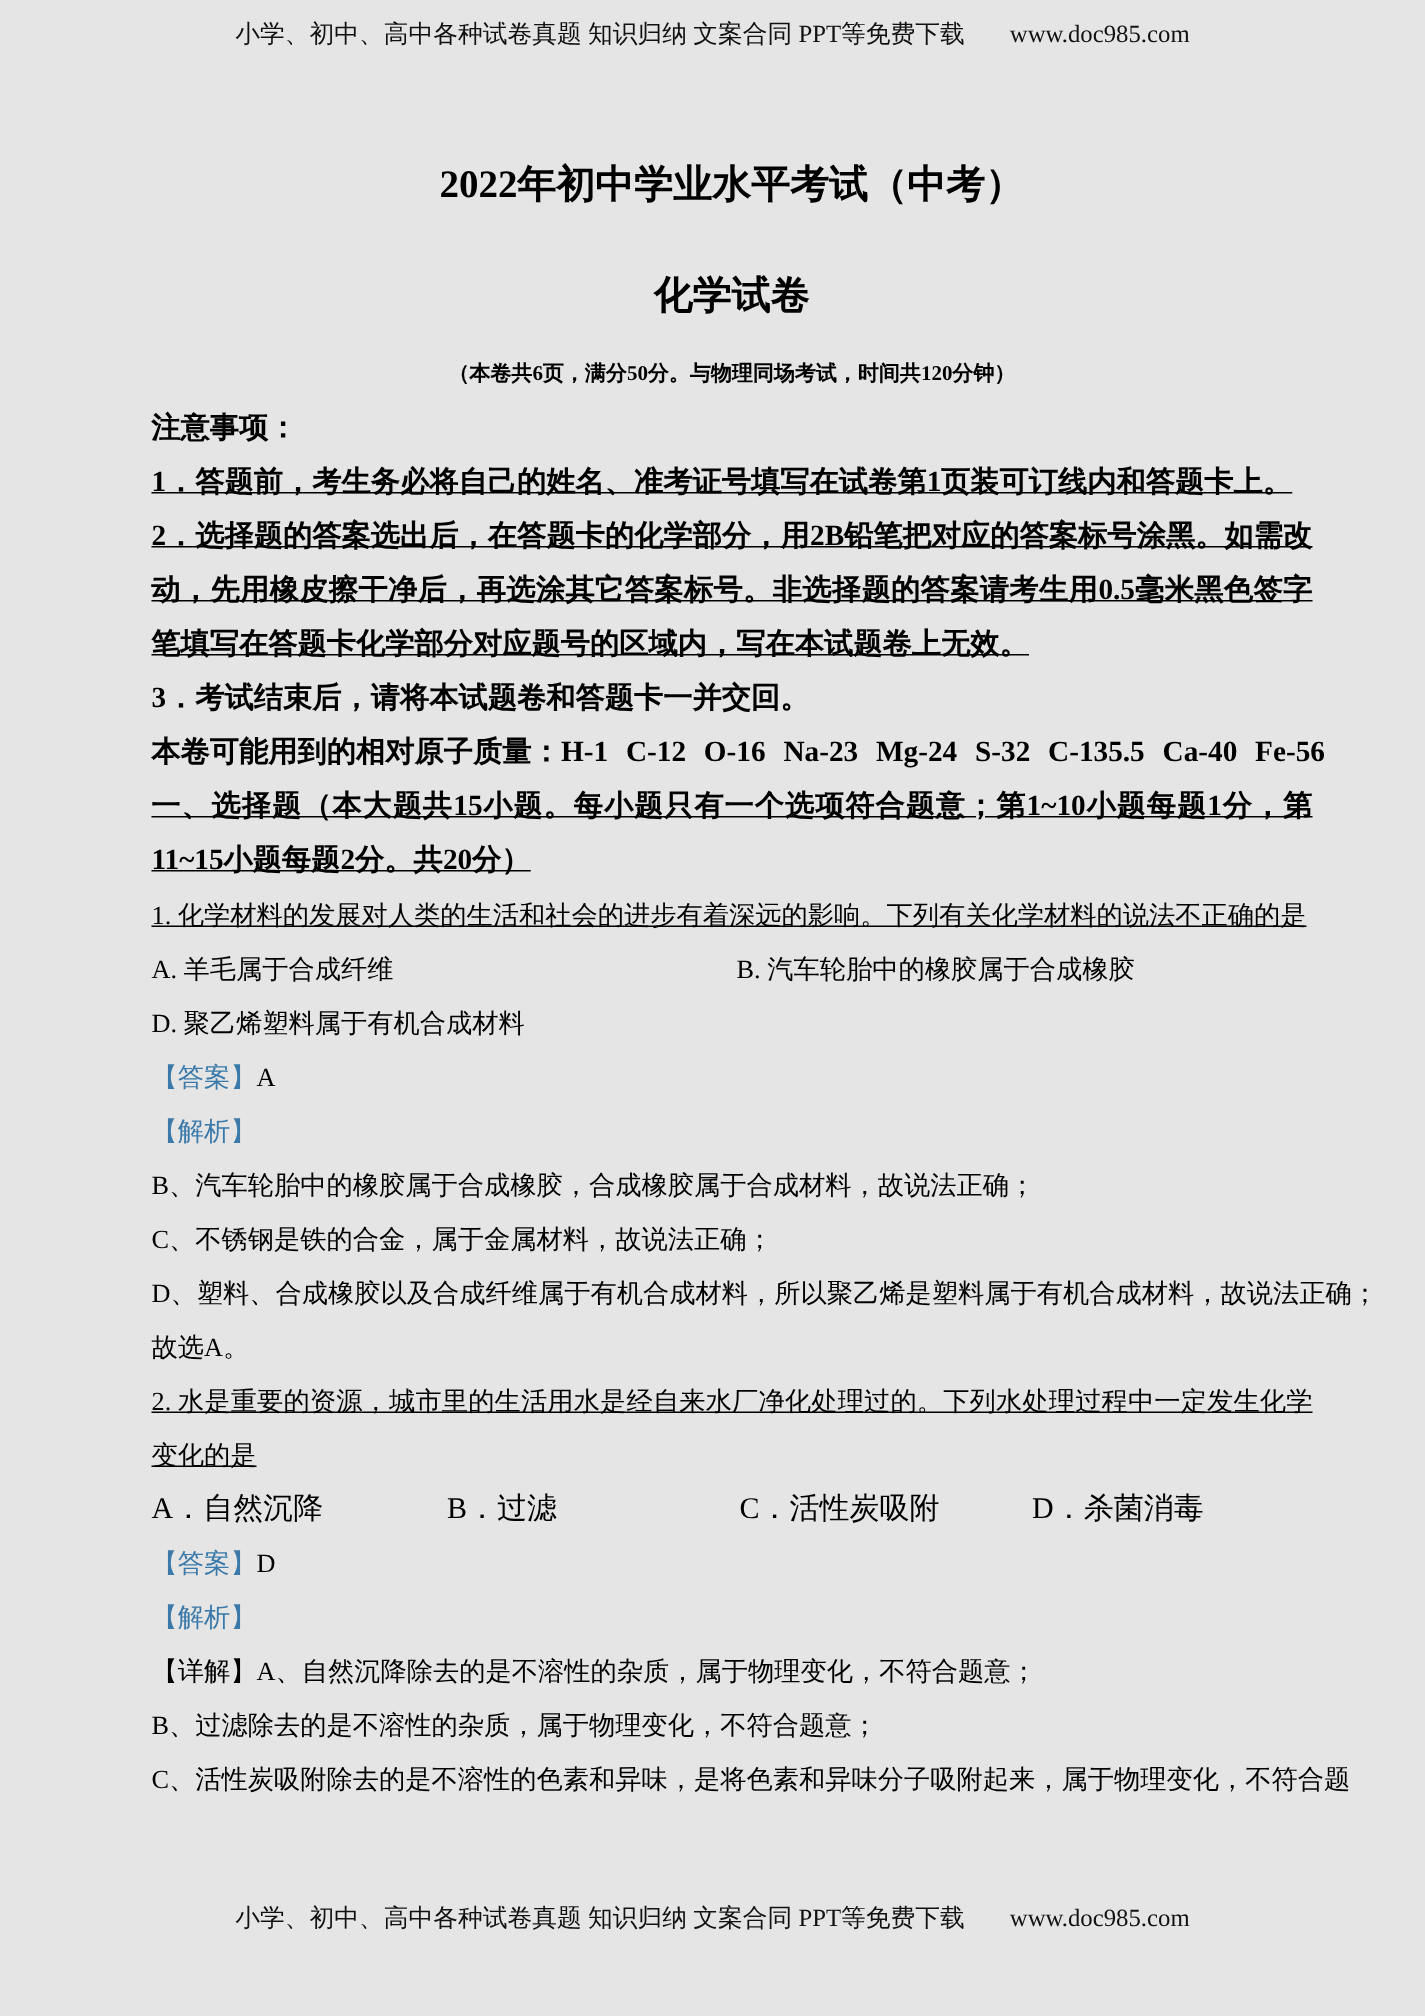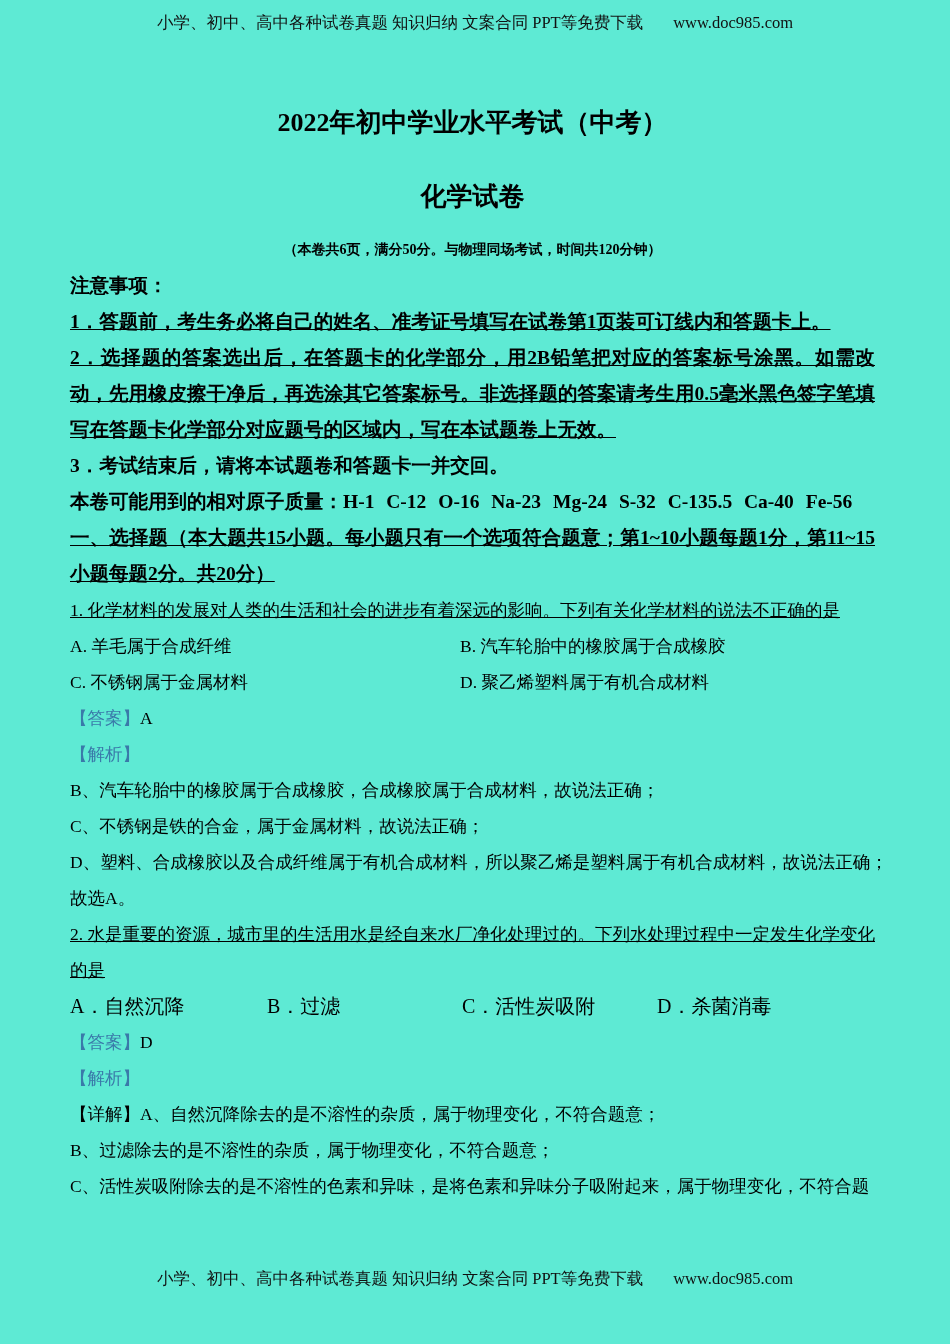--- a/index.html
+++ b/index.html
@@ -1,36 +1,36 @@
 <!DOCTYPE html>
 <html><head>
 <meta charset="utf-8">
 <style>
   html,body{margin:0;padding:0;background:#ffffff;}
   .page{
     position:relative;
     width:950px;height:1344px;
-    background:#5eead4;
+    background:#e5e5e5;
     overflow:hidden;
     font-family:"Liberation Serif","DejaVu Serif",serif;
     color:#000000;
   }
   .runhead,.runfoot{
     position:absolute;left:0;right:0;
     text-align:center;
     font-size:16.5px;
     color:#111111;
     white-space:nowrap;
   }
   .runhead{top:12px;}
   .runfoot{top:1268px;}
   .url{margin-left:30px;}
   .content{
     position:absolute;
-    left:70px;right:75px;top:90px;
+    left:101px;right:75px;top:90px;
   }
   .title,.subtitle{
     text-align:center;
     font-weight:700;
     font-size:26px;
     line-height:42px;
   }
   .title{margin:12px 0 0 0;}
   .subtitle{margin:32px 0 0 0;}
   .meta{
@@ -79,21 +79,20 @@
     <p class="bold just">2．选择题的答案选出后，在答题卡的化学部分，用2B铅笔把对应的答案标号涂黑。如需改动，先用橡皮擦干净后，再选涂其它答案标号。非选择题的答案请考生用0.5毫米黑色签字笔填写在答题卡化学部分对应题号的区域内，写在本试题卷上无效。</p>
     <p class="bold">3．考试结束后，请将本试题卷和答题卡一并交回。</p>
     <p class="bold atomic nowrap">本卷可能用到的相对原子质量：H-1 C-12 O-16 Na-23 Mg-24 S-32 C-135.5 Ca-40 Fe-56</p>
     <p class="bold just">一、选择题（本大题共15小题。每小题只有一个选项符合题意；第1~10小题每题1分，第11~15小题每题2分。共20分）</p>
 
     <section>
       <p class="just">1. 化学材料的发展对人类的生活和社会的进步有着深远的影响。下列有关化学材料的说法不正确的是</p>
       <div class="opts2">
         <span>A. 羊毛属于合成纤维</span>
         <span>B. 汽车轮胎中的橡胶属于合成橡胶</span>
-        <span>C. 不锈钢属于金属材料</span>
         <span>D. 聚乙烯塑料属于有机合成材料</span>
       </div>
       <p><span class="blue">【答案】</span><span>A</span></p>
       <p><span class="blue">【解析】</span></p>
       <p class="nowrap">B、汽车轮胎中的橡胶属于合成橡胶，合成橡胶属于合成材料，故说法正确；</p>
       <p class="nowrap">C、不锈钢是铁的合金，属于金属材料，故说法正确；</p>
       <p class="nowrap">D、塑料、合成橡胶以及合成纤维属于有机合成材料，所以聚乙烯是塑料属于有机合成材料，故说法正确；</p>
       <p>故选A。</p>
     </section>
 

